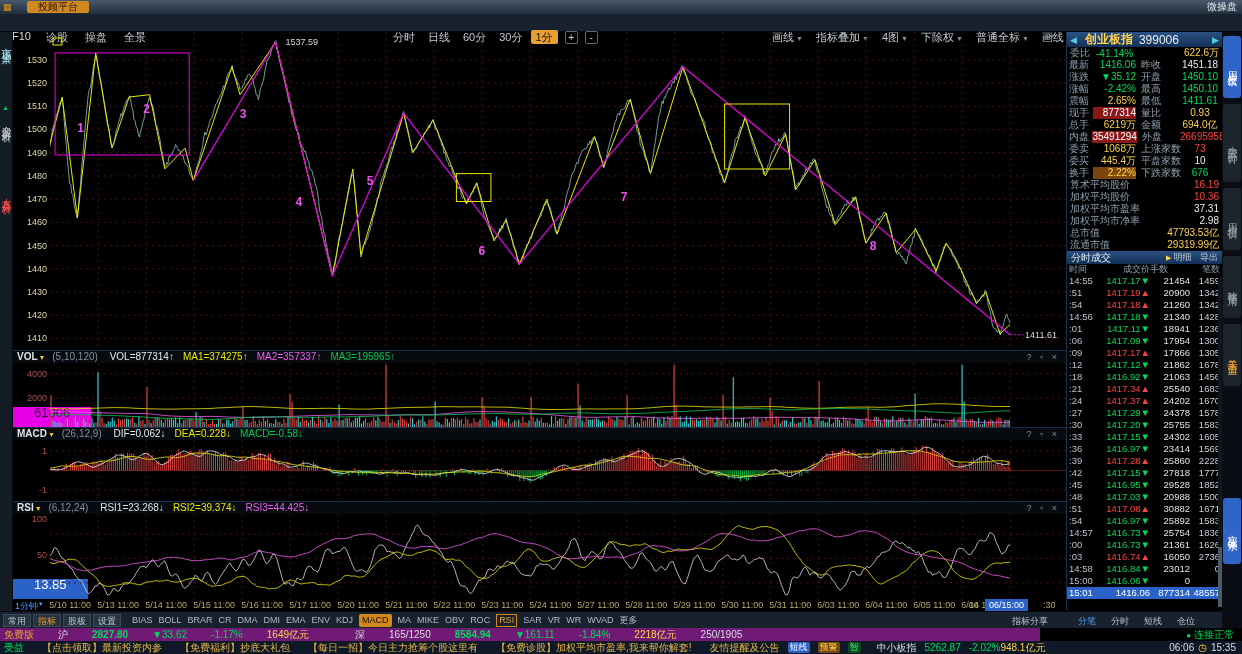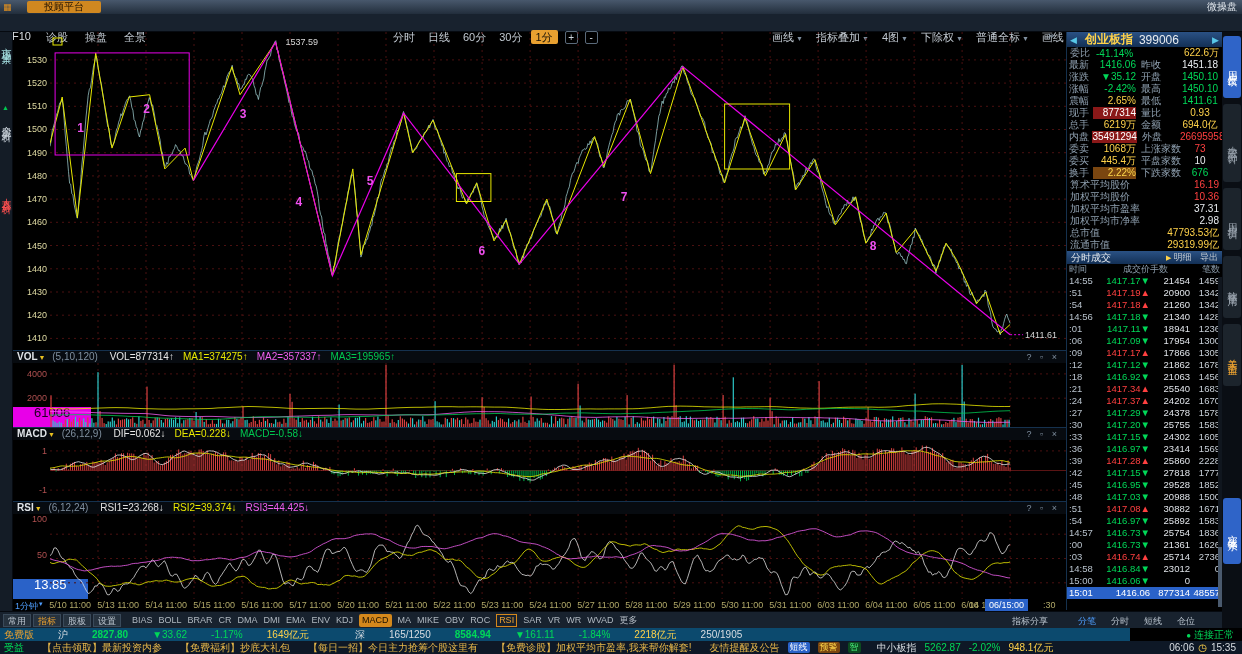--- a/index.html
+++ b/index.html
@@ -2,21 +2,21 @@
 <html><head>
 <meta charset="utf-8">
 <style>
 *{margin:0;padding:0;box-sizing:border-box}
 html,body{background:#000}
 body{font-family:"Liberation Sans","DejaVu Sans",sans-serif}
 #app{position:relative;width:1242px;height:654px;background:#000;overflow:hidden;color:#c8d0d8;font-size:11px}
 
 #titlebar{position:absolute;left:0;top:0;width:1242px;height:14px;background:linear-gradient(#48586c,#222e3c);font-size:10px;line-height:14px}
 #tb-grid-icon{position:absolute;left:3px;top:0;color:#e09020;font-size:9px}
-#brand-badge{position:absolute;left:27px;top:1px;height:12px;line-height:12px;padding:0 17px;background:#d08820;color:#211200;border-radius:2px}
+#brand-badge{position:absolute;left:27px;top:1px;height:12px;line-height:12px;padding:0 11px;background:#d08820;color:#211200;border-radius:2px}
 #titlebar-right{position:absolute;right:5px;top:0;color:#e0e6ec}
 
 #toolbar{position:absolute;left:0;top:14px;width:1242px;height:18px;background:#18222e;border-bottom:1px solid #060a10}
 #f10-btn{position:absolute;left:12px;top:16px;color:#d8dde2}
 #toolbar-menus{position:absolute;left:46px;top:16px;display:flex;gap:17px;color:#c2cad2}
 #toolbar-periods{position:absolute;left:388px;top:15px;display:flex;gap:3px;align-items:center;height:16px}
 .period{padding:0 5px;height:14px;line-height:14px;color:#c2cad2}
 .period.active{background:#e8a030;color:#161006;border-radius:2px}
 .zoombtn{width:13px;height:13px;border:1px solid #5a6a7a;border-radius:2px;color:#cfd7df;line-height:11px;text-align:center;margin-left:4px;font-size:10px}
 #toolbar-right{position:absolute;left:772px;top:16px;display:flex;gap:13px;color:#c2cad2;white-space:nowrap}
@@ -103,36 +103,36 @@
 .c-flash{background:#8a1818;color:#fff}
 .c-flashamber{background:#7a4610;color:#ffd84a}
 .b{font-weight:bold}
 
 #right-strip{position:absolute;left:1222px;top:32px;width:20px;height:596px;background:#0a0e14}
 .rtab{position:absolute;left:1px;width:18px;writing-mode:vertical-rl;text-orientation:upright;font-size:10px;letter-spacing:2px;border-radius:3px;display:flex;align-items:center;justify-content:center}
 .rtab.blue{background:#2f64c8;color:#fff}
 .rtab.dark{background:#1c242c;color:#98a2ac}
 .rtab.orange{background:#1c242c;color:#e8a030}
 
-#status1{position:absolute;left:0;top:628px;width:1130px;height:13px;background:#0c4a6e;font-size:10px;line-height:13px;display:flex}
+#status1{position:absolute;left:0;top:628px;width:1040px;height:13px;background:#701a75;font-size:10px;line-height:13px;display:flex}
 .edition{margin-left:4px;color:#e8a030}
 .sb{margin-left:24px;white-space:nowrap}
 .sb-wh{color:#d8dde2}
 #conn{position:absolute;right:8px;top:628px;color:#00d858;font-size:10px;line-height:13px}
 #conn .dot{font-size:8px;margin-right:3px}
 #status2{position:absolute;left:0;top:641px;width:1242px;height:13px;background:#0e1826;font-size:10px;line-height:13px;display:flex}
 .lead{margin-left:4px;color:#00d858}
 .tk-item{margin-left:18px;color:#e8b84a;white-space:nowrap}
 .chip{margin-left:8px;font-size:9px;padding:0 2px;border-radius:2px;height:11px;line-height:11px;align-self:center}
 .chip-blue{background:#2a62c8;color:#fff}
 .chip-orange{background:#7a4610;color:#ffd84a}
 .chip-green{background:#0c4a20;color:#46e878}
 #tk-index{margin-left:16px;color:#d8dde2}
 #tk-iv,#tk-ip{margin-left:8px;color:#00d858}
-#tk-ia{margin-left:8px;color:#ffd24a}
+#tk-ia{color:#ffd24a}
 #tk-time{position:absolute;right:6px;top:641px;color:#d8dde2;font-size:10px;line-height:13px}
 #tk-time .clock{color:#ffd24a;margin:0 4px}
 </style>
 </head>
 <body>
 
 <div id="app">
 
   <div id="titlebar">
     <span id="tb-grid-icon">▦</span>
@@ -1616,21 +1616,21 @@
         </div>
         <div class="trow">
           <span class="tc0">:00</span>
           <span class="tc1 c-down">1416.73▼</span>
           <span class="tc2">21361</span>
           <span class="tc3">1626</span>
         </div>
         <div class="trow">
           <span class="tc0">:03</span>
           <span class="tc1 c-up">1416.74▲</span>
-          <span class="tc2">25714</span>
+          <span class="tc2">16050</span>
           <span class="tc3">2736</span>
         </div>
         <div class="trow">
           <span class="tc0">14:58</span>
           <span class="tc1 c-down">1416.84▼</span>
           <span class="tc2">23012</span>
           <span class="tc3">0</span>
         </div>
         <div class="trow">
           <span class="tc0">15:00</span>

